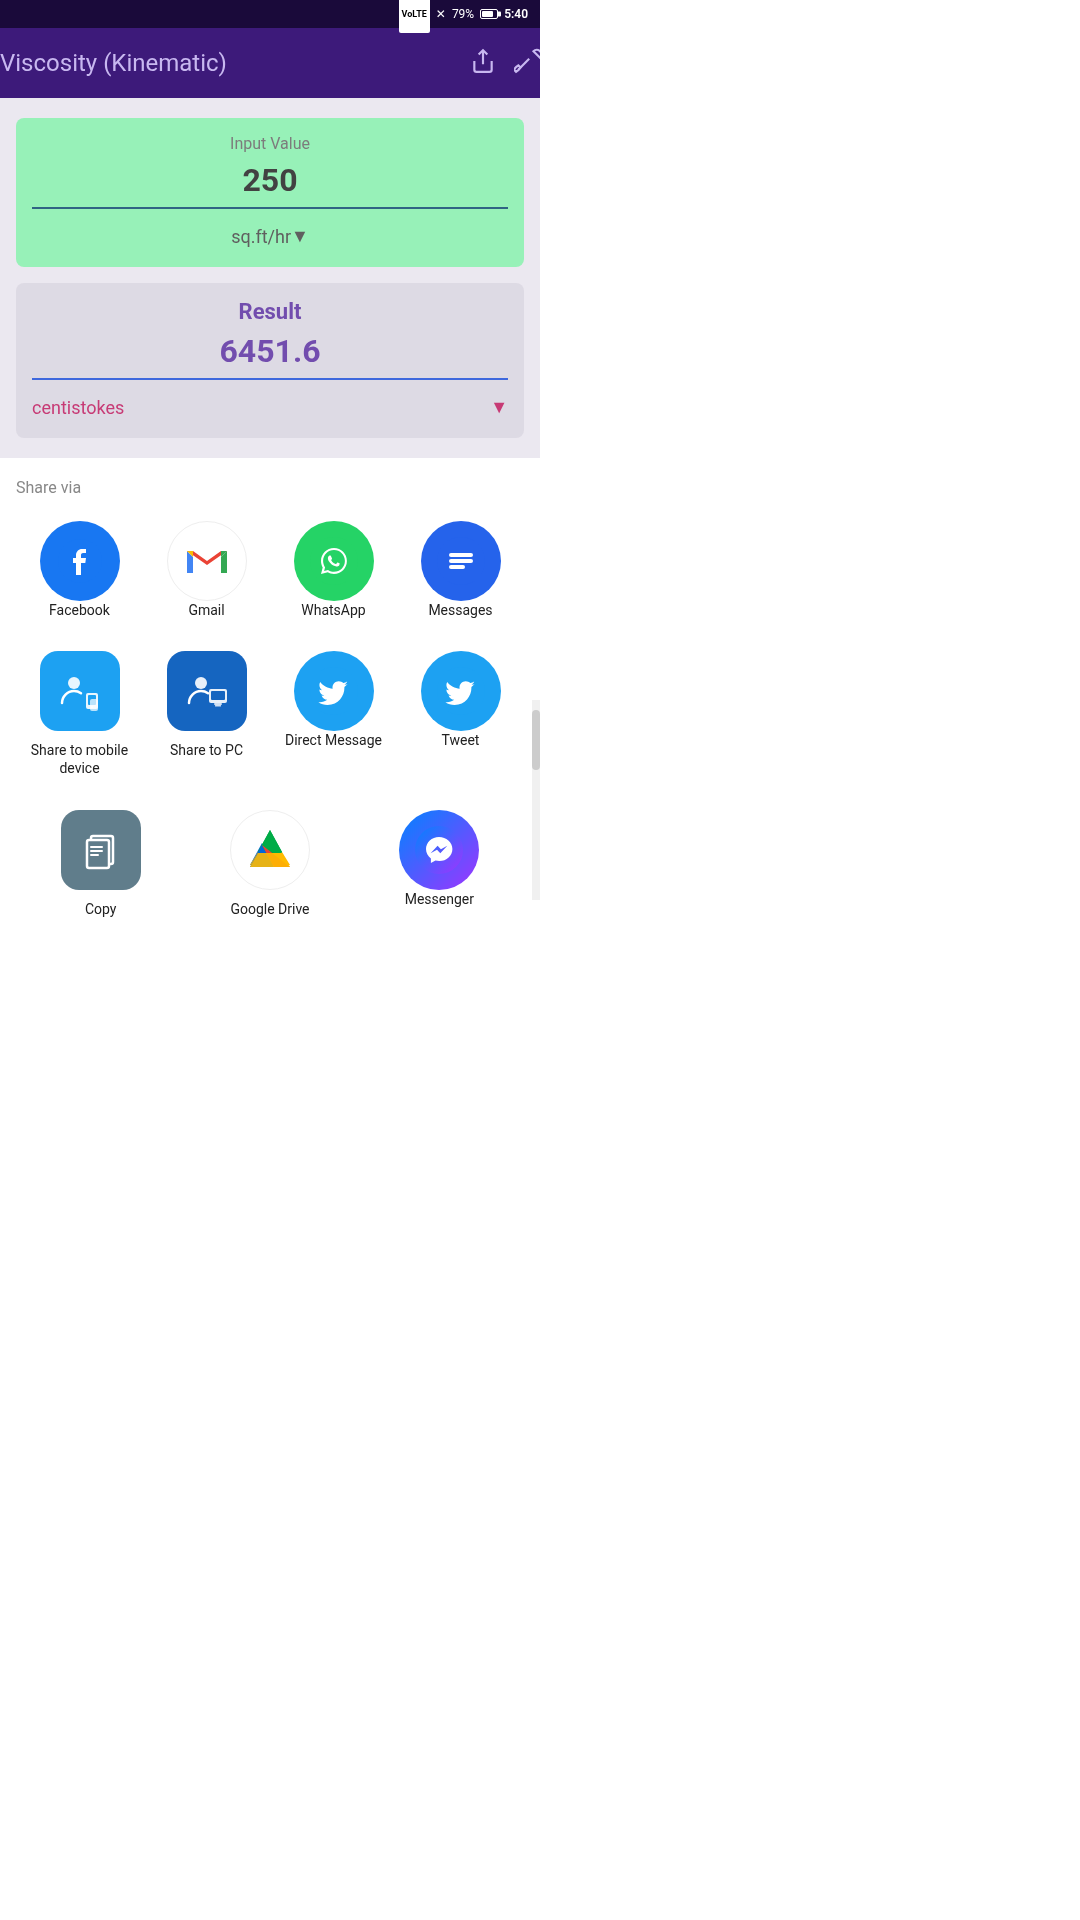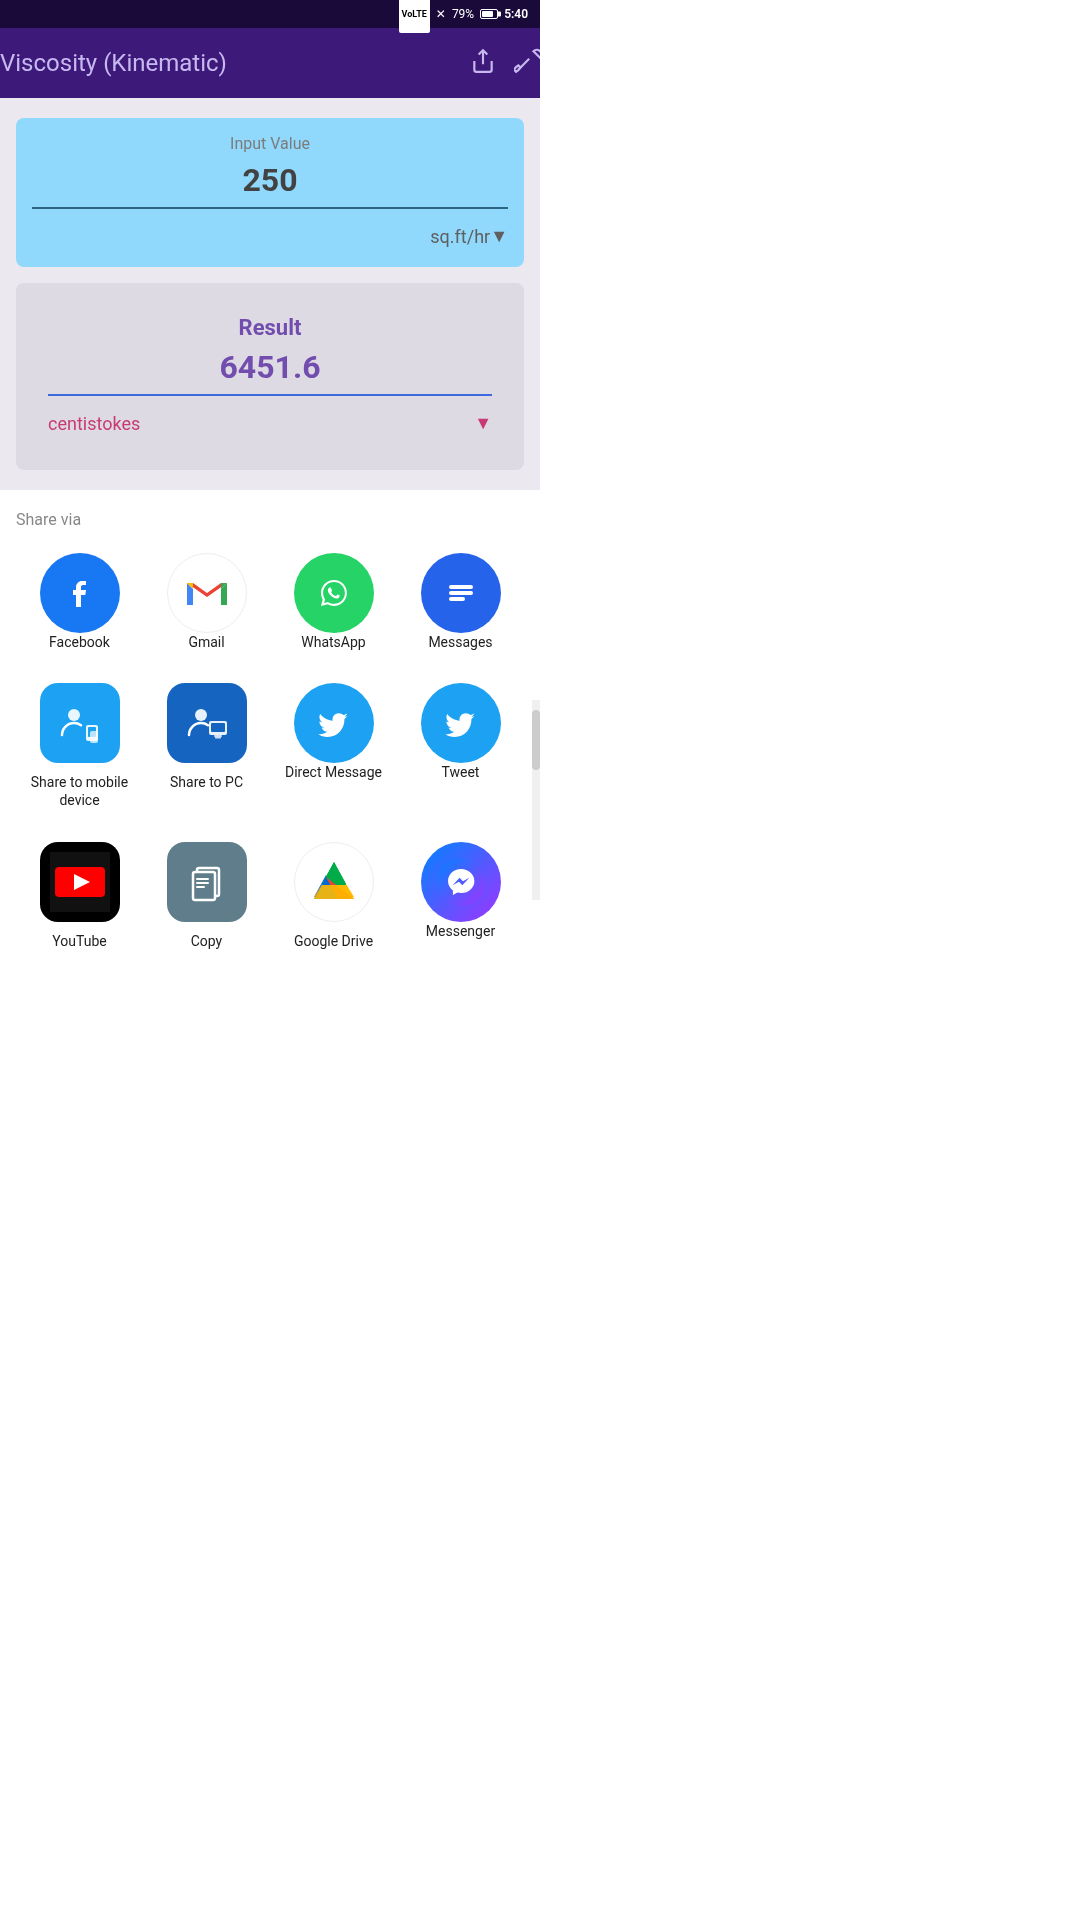--- a/index.html
+++ b/index.html
@@ -99,21 +99,21 @@
     }
 
     
     .main-content {
       background: #e8e4ee;
       padding: 20px 16px;
       opacity: 0.85;
     }
 
     .input-card {
-      background: #7dd3fc;
+      background: #86efac;
       border-radius: 8px;
       padding: 16px;
       margin-bottom: 16px;
     }
 
     .card-label {
       text-align: center;
       color: #666;
       font-size: 16px;
       margin-bottom: 8px;
@@ -125,30 +125,30 @@
       font-weight: bold;
       color: #222;
       border-bottom: 2px solid #0c4a6e;
       padding-bottom: 8px;
       margin-bottom: 12px;
     }
 
     .card-unit {
       display: flex;
       align-items: center;
-      justify-content: flex-end;
+      justify-content: center;
       font-size: 18px;
       color: #444;
       padding: 4px 0;
     }
 
     .result-card {
       background: #d8d4e0;
       border-radius: 8px;
-      padding: 32px;
+      padding: 16px;
     }
 
     .result-label {
       text-align: center;
       color: #5a2fa0;
       font-size: 22px;
       font-weight: bold;
       margin-bottom: 8px;
     }
 
@@ -394,30 +394,20 @@
           <circle cx="24" cy="24" r="24" fill="#1da1f2"></circle>
           <path d="M38 16.9c-1.1.5-2.3.8-3.5.9 1.3-.7 2.2-1.9 2.7-3.2-1.2.7-2.5 1.2-3.9 1.5-1.1-1.2-2.8-1.9-4.6-1.9-3.4 0-6.2 2.8-6.2 6.2 0 .5.1.9.2 1.4C18 21.5 13.3 19 10.2 15.1c-.5.9-.8 1.9-.8 3 0 2.1 1.1 4 2.7 5.1-1 0-1.9-.3-2.7-.8v.1c0 3 2.1 5.5 4.9 6-.5.1-1.1.2-1.6.2-.4 0-.8 0-1.1-.1.8 2.4 3 4.2 5.6 4.2-2 1.6-4.6 2.5-7.4 2.5-.5 0-.9 0-1.4-.1 2.6 1.7 5.8 2.7 9.1 2.7 10.9 0 16.9-9.1 16.9-17v-.8c1.2-.8 2.2-1.9 3-3z" fill="white"></path>
         </svg>
       </div>
       <span class="share-item-label">Tweet</span>
     </div>
   </div>
 
   <div class="share-row" style="margin-bottom:0;">
 
-    <div class="share-item">
-      <div style="width:80px;height:80px;border-radius:18px;background:#000;display:flex;align-items:center;justify-content:center;margin-bottom:10px;overflow:hidden;">
-        <svg width="60" height="60" viewBox="0 0 60 60">
-          <rect width="60" height="60" fill="#111"></rect>
-          <rect x="5" y="15" width="50" height="30" rx="4" fill="#ff0000"></rect>
-          <polygon points="24,22 40,30 24,38" fill="white"></polygon>
-        </svg>
-      </div>
-      <span class="share-item-label">YouTube</span>
-    </div>
 
     <div class="share-item">
       <div style="width:80px;height:80px;border-radius:18px;background:#607d8b;display:flex;align-items:center;justify-content:center;margin-bottom:10px;">
         <svg width="44" height="44" viewBox="0 0 44 44" fill="white">
           <rect x="12" y="8" width="22" height="28" rx="2" stroke="white" stroke-width="2.5" fill="none"></rect>
           <rect x="8" y="12" width="22" height="28" rx="2" stroke="white" stroke-width="2.5" fill="#607d8b"></rect>
           <rect x="11" y="18" width="13" height="2" rx="1" fill="white"></rect>
           <rect x="11" y="22" width="13" height="2" rx="1" fill="white"></rect>
           <rect x="11" y="26" width="9" height="2" rx="1" fill="white"></rect>
         </svg>

